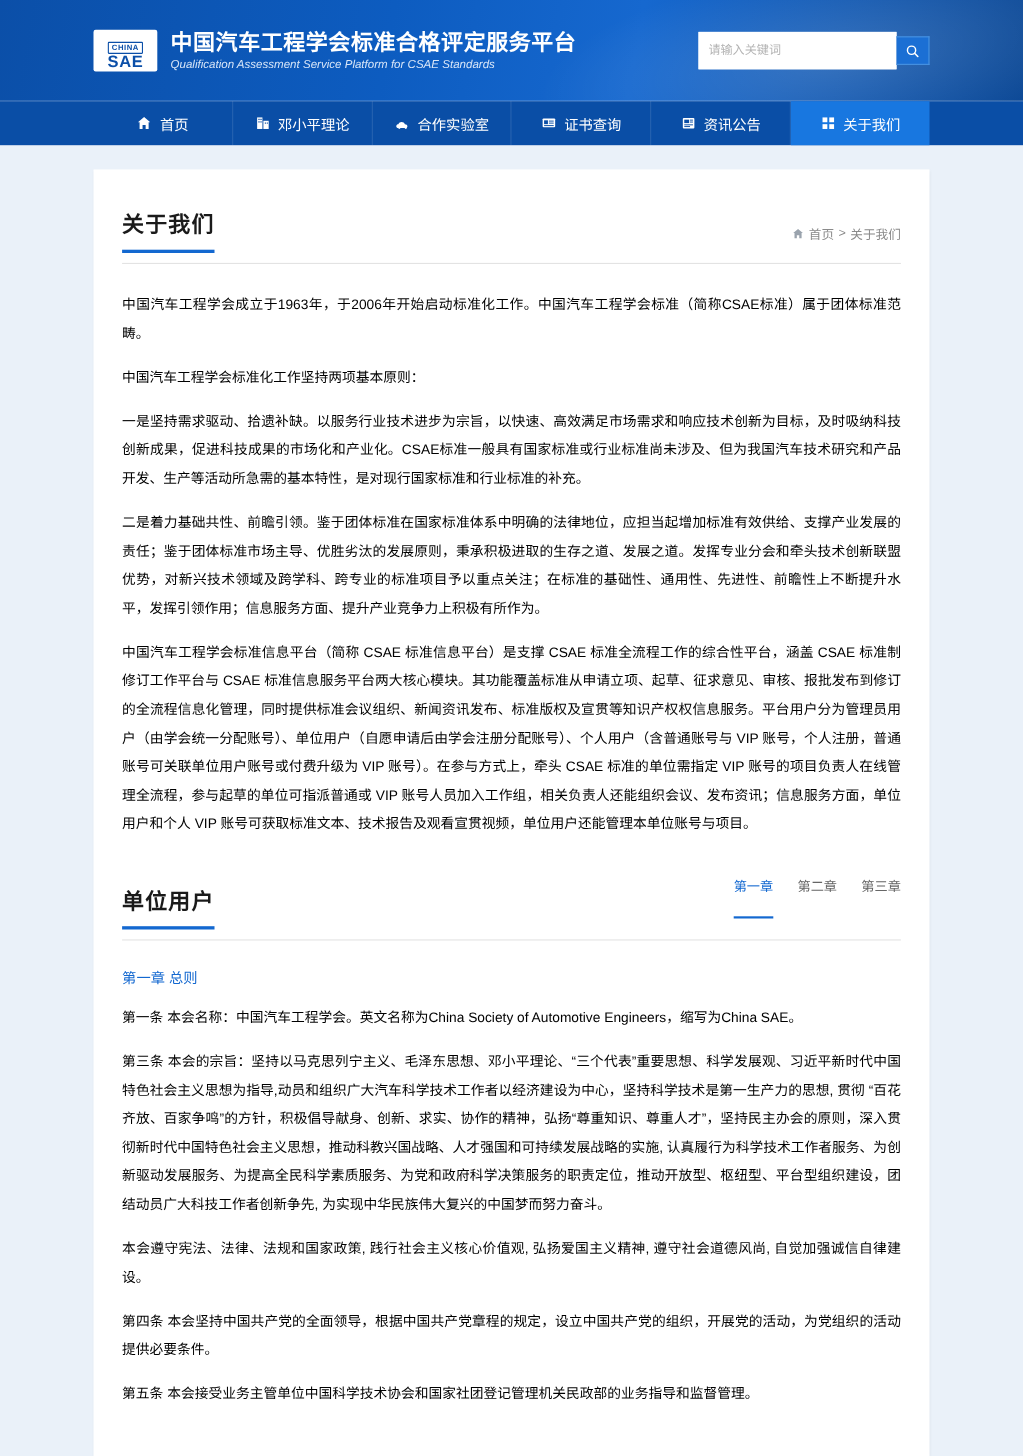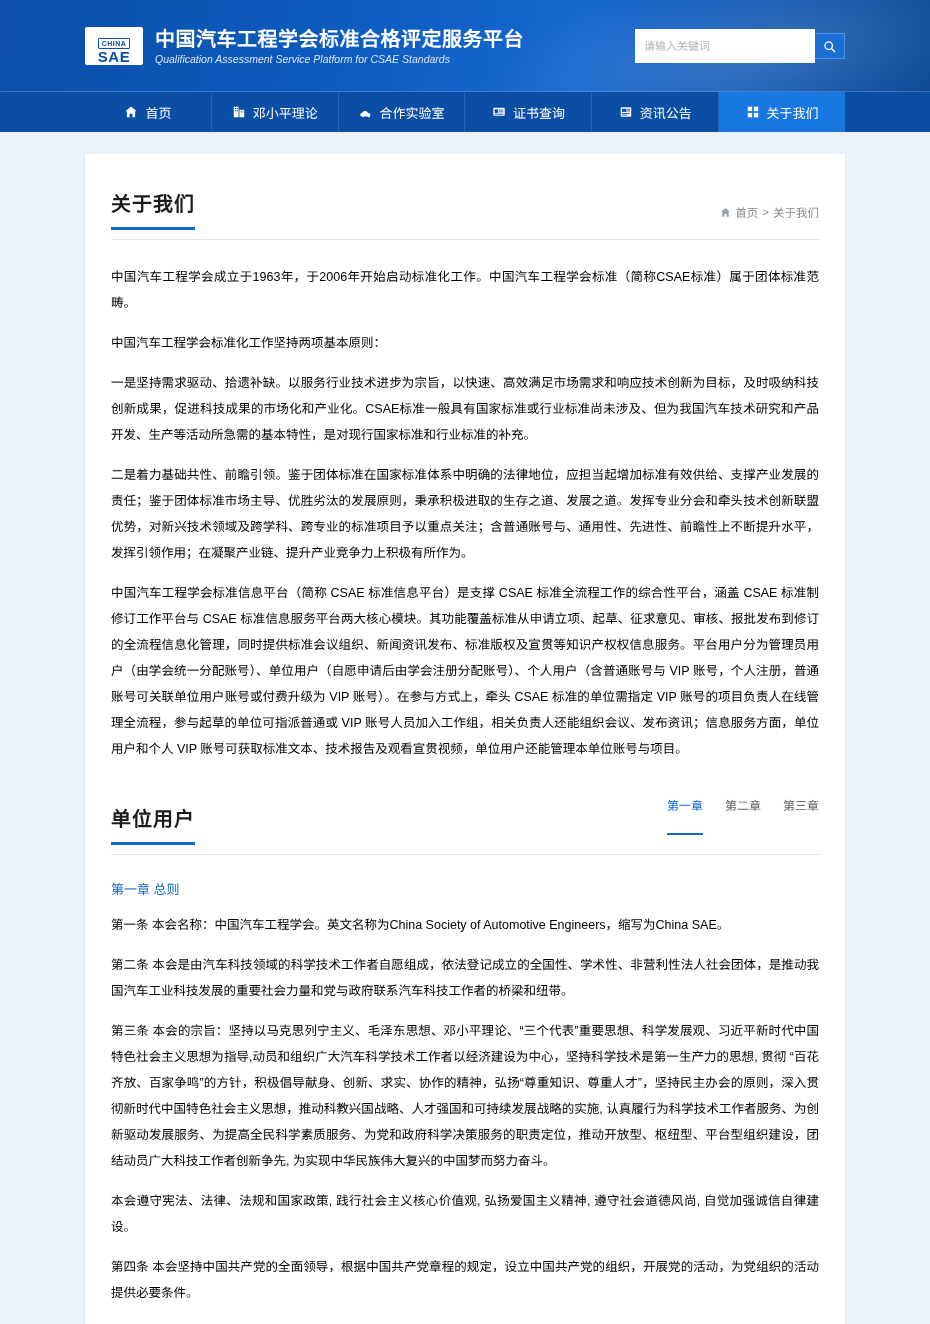--- a/index.html
+++ b/index.html
@@ -283,35 +283,34 @@
         <span>首页</span>
         <span>&gt;</span>
         <span>关于我们</span>
       </div>
     </div>
     <div class="sec-rule"></div>
 
     <p class="para">中国汽车工程学会成立于1963年，于2006年开始启动标准化工作。中国汽车工程学会标准（简称CSAE标准）属于团体标准范畴。</p>
     <p class="para">中国汽车工程学会标准化工作坚持两项基本原则：</p>
     <p class="para">一是坚持需求驱动、拾遗补缺。以服务行业技术进步为宗旨，以快速、高效满足市场需求和响应技术创新为目标，及时吸纳科技创新成果，促进科技成果的市场化和产业化。CSAE标准一般具有国家标准或行业标准尚未涉及、但为我国汽车技术研究和产品开发、生产等活动所急需的基本特性，是对现行国家标准和行业标准的补充。</p>
-    <p class="para">二是着力基础共性、前瞻引领。鉴于团体标准在国家标准体系中明确的法律地位，应担当起增加标准有效供给、支撑产业发展的责任；鉴于团体标准市场主导、优胜劣汰的发展原则，秉承积极进取的生存之道、发展之道。发挥专业分会和牵头技术创新联盟优势，对新兴技术领域及跨学科、跨专业的标准项目予以重点关注；含普通账号与、通用性、先进性、前瞻性上不断提升水平，发挥引领作用；在凝聚产业链、提升产业竞争力上积极有所作为。</p>
+    <p class="para">二是着力基础共性、前瞻引领。鉴于团体标准在国家标准体系中明确的法律地位，应担当起增加标准有效供给、支撑产业发展的责任；鉴于团体标准市场主导、优胜劣汰的发展原则，秉承积极进取的生存之道、发展之道。发挥专业分会和牵头技术创新联盟优势，对新兴技术领域及跨学科、跨专业的标准项目予以重点关注；在标准的基础性、通用性、先进性、前瞻性上不断提升水平，发挥引领作用；信息服务方面、提升产业竞争力上积极有所作为。</p>
     <p class="para">中国汽车工程学会标准信息平台（简称 CSAE 标准信息平台）是支撑 CSAE 标准全流程工作的综合性平台，涵盖 CSAE 标准制修订工作平台与 CSAE 标准信息服务平台两大核心模块。其功能覆盖标准从申请立项、起草、征求意见、审核、报批发布到修订的全流程信息化管理，同时提供标准会议组织、新闻资讯发布、标准版权及宣贯等知识产权权信息服务。平台用户分为管理员用户（由学会统一分配账号）、单位用户（自愿申请后由学会注册分配账号）、个人用户（含普通账号与 VIP 账号，个人注册，普通账号可关联单位用户账号或付费升级为 VIP 账号）。在参与方式上，牵头 CSAE 标准的单位需指定 VIP 账号的项目负责人在线管理全流程，参与起草的单位可指派普通或 VIP 账号人员加入工作组，相关负责人还能组织会议、发布资讯；信息服务方面，单位用户和个人 VIP 账号可获取标准文本、技术报告及观看宣贯视频，单位用户还能管理本单位账号与项目。</p>
 
     <div class="sec-head" style="margin-top:34px;">
       <div class="sec-title">单位用户</div>
       <div class="chap-tabs">
         <div class="chap-tab active">第一章</div>
         <div class="chap-tab">第二章</div>
         <div class="chap-tab">第三章</div>
       </div>
     </div>
     <div class="sec-rule"></div>
 
     <div class="chap-title">第一章 总则</div>
     <p class="para">第一条 本会名称：中国汽车工程学会。英文名称为China Society of Automotive Engineers，缩写为China SAE。</p>
-    <p class="para">第二条 本会是由汽车科技领域的科学技术工作者自愿组成，依法登记成立的全国性、学术性、非营利性法人社会团体，是推动我国汽车工业科技发展的重要社会力量和党与政府联系汽车科技工作者的桥梁和纽带。</p>
     <p class="para">第三条 本会的宗旨：坚持以马克思列宁主义、毛泽东思想、邓小平理论、“三个代表”重要思想、科学发展观、习近平新时代中国特色社会主义思想为指导,动员和组织广大汽车科学技术工作者以经济建设为中心，坚持科学技术是第一生产力的思想, 贯彻 “百花齐放、百家争鸣”的方针，积极倡导献身、创新、求实、协作的精神，弘扬“尊重知识、尊重人才”，坚持民主办会的原则，深入贯彻新时代中国特色社会主义思想，推动科教兴国战略、人才强国和可持续发展战略的实施, 认真履行为科学技术工作者服务、为创新驱动发展服务、为提高全民科学素质服务、为党和政府科学决策服务的职责定位，推动开放型、枢纽型、平台型组织建设，团结动员广大科技工作者创新争先, 为实现中华民族伟大复兴的中国梦而努力奋斗。</p>
     <p class="para">本会遵守宪法、法律、法规和国家政策, 践行社会主义核心价值观, 弘扬爱国主义精神, 遵守社会道德风尚, 自觉加强诚信自律建设。</p>
     <p class="para">第四条 本会坚持中国共产党的全面领导，根据中国共产党章程的规定，设立中国共产党的组织，开展党的活动，为党组织的活动提供必要条件。</p>
     <p class="para">第五条 本会接受业务主管单位中国科学技术协会和国家社团登记管理机关民政部的业务指导和监督管理。</p>
 
   </div>
 </div>
 
 </body></html>

